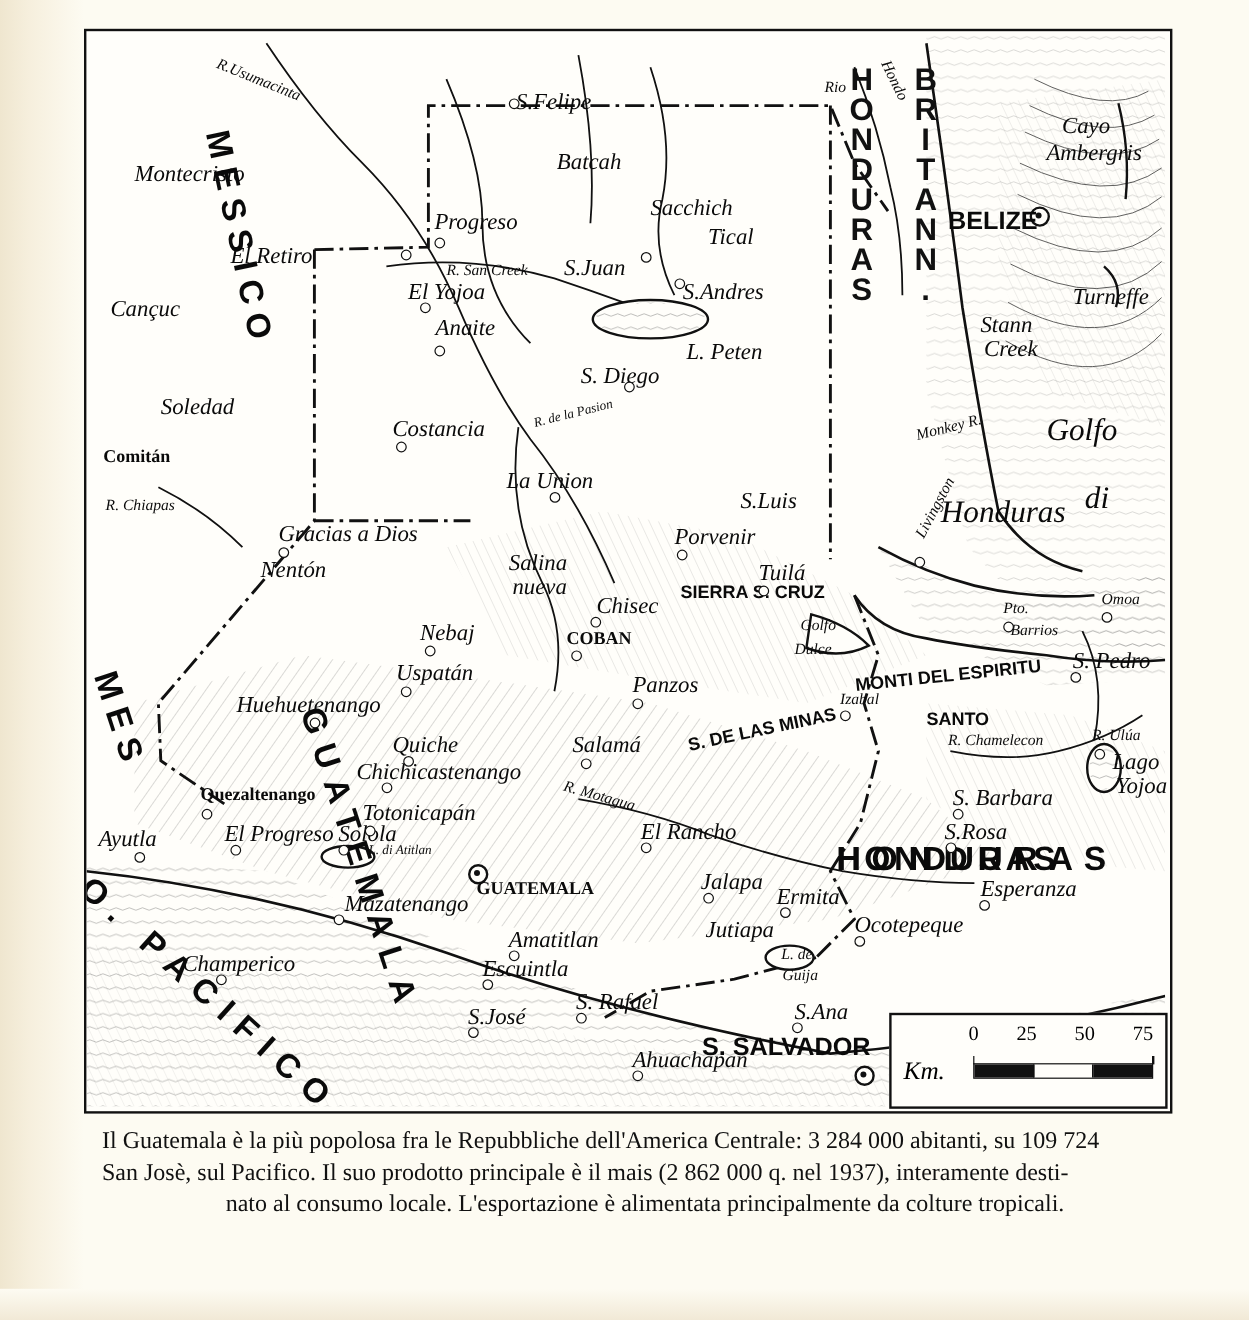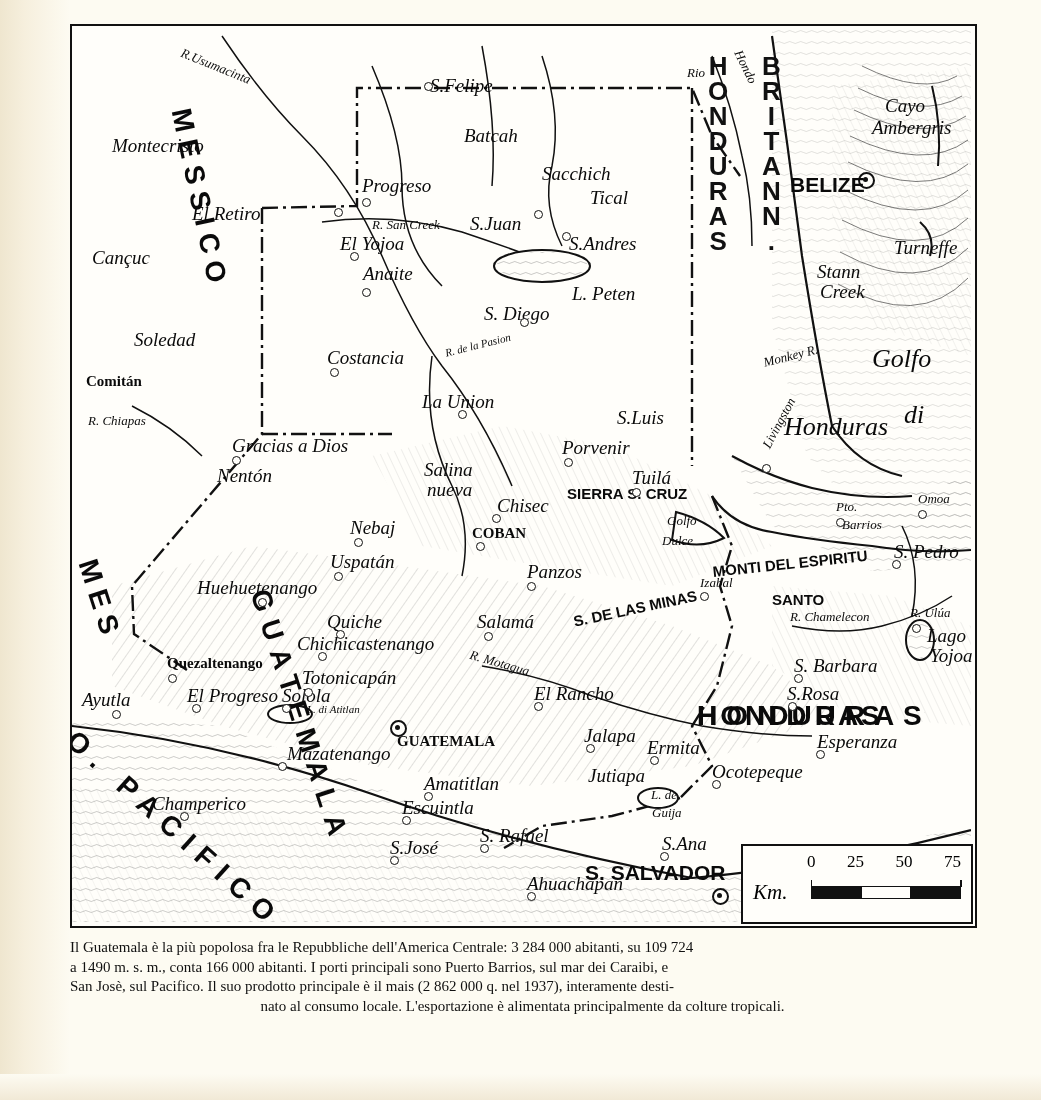--- a/index.html
+++ b/index.html
@@ -101,22 +101,22 @@
   .scale-bar i.on{background:#111;}
   .scale-bar::before{
     content:"";position:absolute;left:-1.5px;top:-7px;width:1.5px;height:7px;background:#111;
   }
   .scale-bar::after{
     content:"";position:absolute;right:-1.5px;top:-7px;width:1.5px;height:7px;background:#111;
   }
 
   
   .caption{
-    position:absolute;left:70px;top:938px;width:905px;
-    font-size:15px;line-height:1.30;color:#111;
+    position:absolute;left:85px;top:938px;width:905px;
+    font-size:20px;line-height:1.30;color:#111;
     text-align:justify;
     z-index:3;
   }
   .caption p{margin:0;}
   .caption .last{text-align:center;}
 </style>
 </head>
 <body>
 
 <div class="page-left-shade"></div>
@@ -400,16 +400,15 @@
       <div class="dot" style="left: 744px; top: 724px;"></div>
       <div class="dot" style="left: 846px; top: 484px;"></div>
       <div class="dot" style="left: 764px; top: 492px;"></div>
       <div class="dot" style="left: 840px; top: 598px;"></div>
       <div class="dot" style="left: 690px; top: 438px;"></div>
     </div>
 </div>
 
 <div class="caption">
   <p>Il Guatemala è la più popolosa fra le Repubbliche dell'America Centrale: 3 284 000 abitanti, su 109 724</p>
-  <p>a 1490 m. s. m., conta 166 000 abitanti. I porti principali sono Puerto Barrios, sul mar dei Caraibi, e</p>
   <p>San Josè, sul Pacifico. Il suo prodotto principale è il mais (2 862 000 q. nel 1937), interamente desti-</p>
   <p class="last">nato al consumo locale. L'esportazione è alimentata principalmente da colture tropicali.</p>
 </div>
 
 </body></html>

